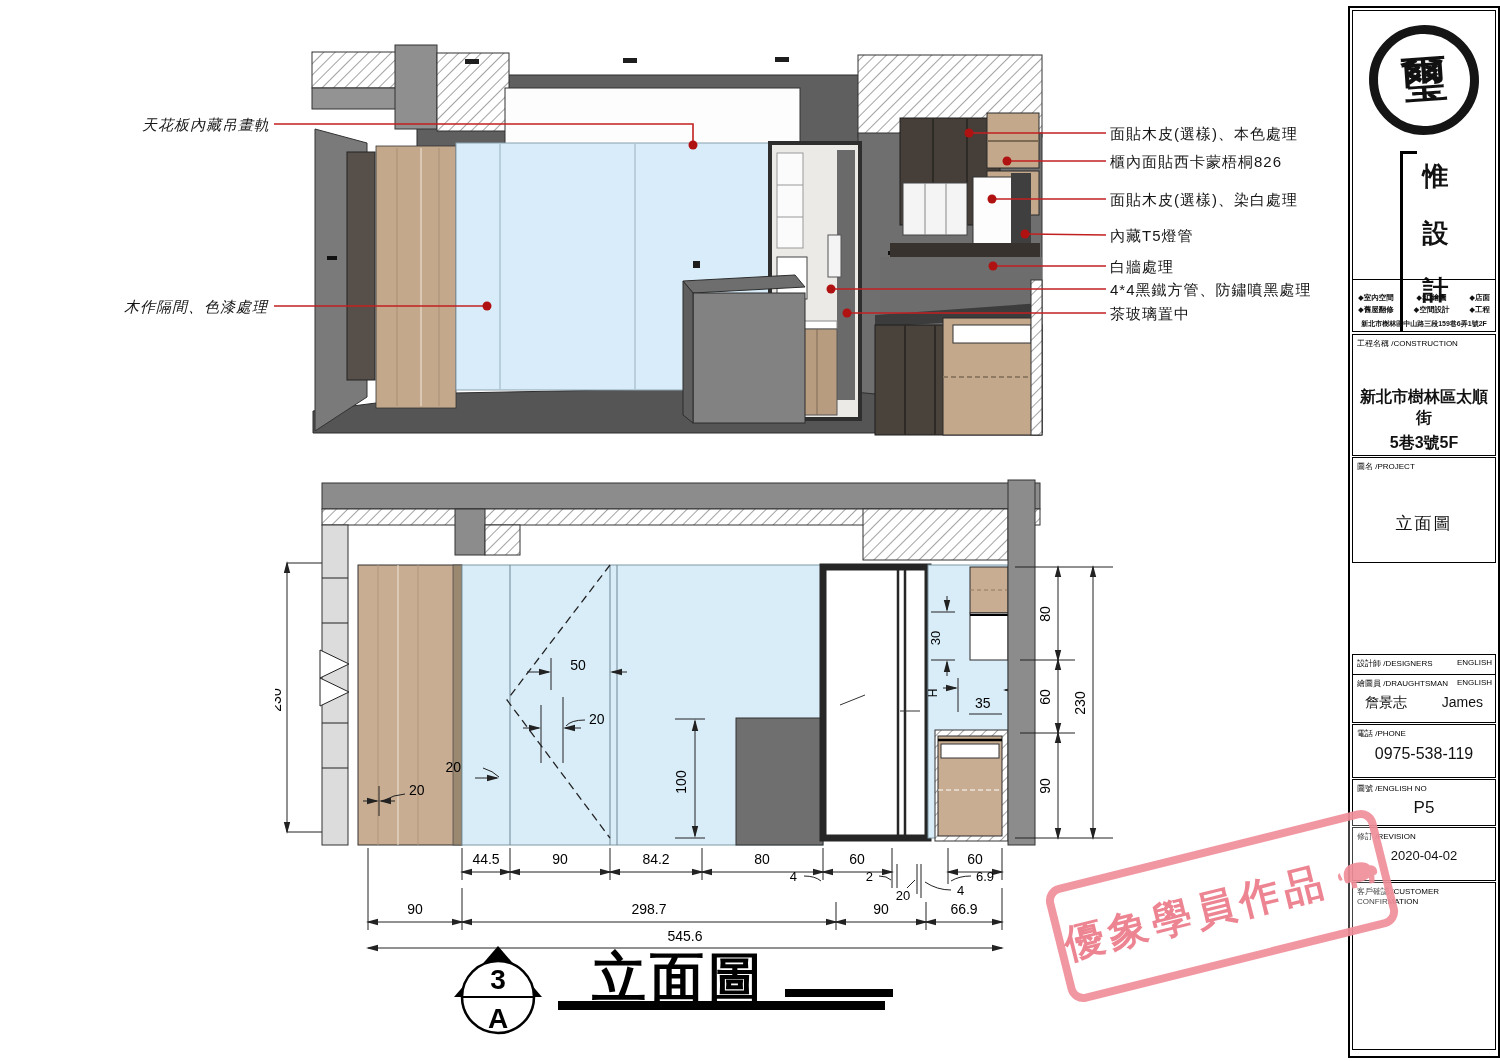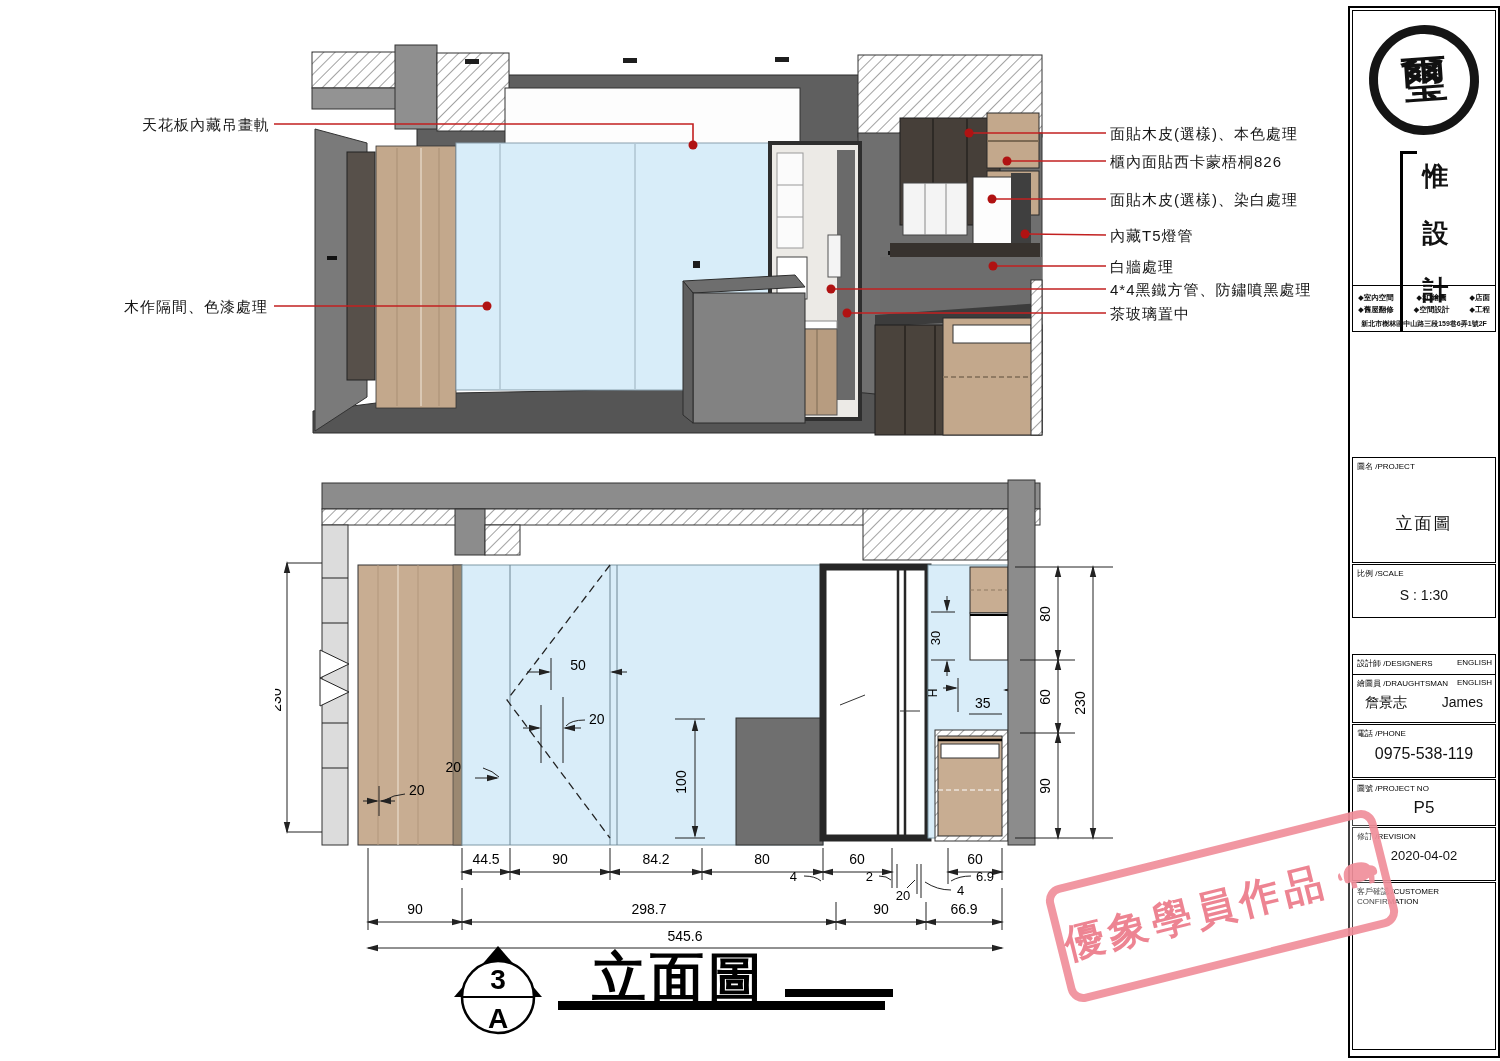--- a/index.html
+++ b/index.html
@@ -2,39 +2,39 @@
 <html><head>
 <meta charset="utf-8">
 <style>
   html,body{margin:0;padding:0;background:#fff;}
   #sheet{position:relative;width:1500px;height:1061px;background:#fff;overflow:hidden;
          font-family:"Liberation Sans","DejaVu Sans",sans-serif;color:#111;}
   .abs{position:absolute;}
   
   .ann{position:absolute;font-size:15px;letter-spacing:1px;color:#161616;white-space:nowrap;}
   .ann.r{text-align:left;}
-  .ann.l{text-align:right;}
+  .ann.l{text-align:right;font-style:italic;}
   
   #big-title{position:absolute;left:592px;top:942px;font-size:54px;font-weight:bold;letter-spacing:4px;color:#000;}
   .bar{position:absolute;background:#000;}
   
   #tblock{position:absolute;left:1348px;top:6px;width:148px;height:1048px;border:2px solid #000;background:#fff;}
   .sec{position:absolute;left:2px;right:2px;border:1px solid #000;background:#fff;overflow:hidden;}
   .sec-label{font-size:8px;padding:3px 3px 0 4px;color:#000;display:flex;justify-content:space-between;}
   .cen{text-align:center;}
   .seal-wrap{display:flex;justify-content:center;margin-top:14px;}
   .seal{width:92px;height:92px;border:9px solid #151515;border-radius:50%;display:flex;align-items:center;justify-content:center;
         font-size:46px;font-weight:bold;transform:rotate(-4deg);}
   .brand{display:flex;justify-content:center;margin-top:16px;}
   .bracket{border-left:3px solid #000;border-top:3px solid #000;border-bottom:3px solid #000;width:14px;height:190px;margin-right:6px;}
   .brand-col{display:flex;flex-direction:column;gap:22px;margin-top:8px;}
   .brand-col span{font-size:26px;font-weight:bold;}
   .svc{font-size:7.5px;display:flex;justify-content:space-between;padding:1px 5px;font-weight:bold;}
   .addr{font-size:7px;text-align:center;margin-top:3px;font-weight:bold;}
-  .svc-box{position:absolute;left:0;right:0;bottom:2px;border-top:1px solid #000;padding-top:6px;}
+  .svc-box{position:absolute;left:0;right:0;bottom:2px;border-top:1px solid #000;padding-top:12px;}
   
   #stamp{position:absolute;left:1052px;top:846px;width:324px;height:104px;transform:rotate(-14deg);
          border:8px solid rgba(240,140,152,.9);border-radius:16px;display:flex;align-items:center;justify-content:center;
          gap:8px;color:rgba(236,125,140,.95);background:rgba(255,255,255,0.25);}
   #stamp .stxt{font-size:40px;font-weight:bold;letter-spacing:5px;white-space:nowrap;}
   svg text{font-family:"Liberation Sans","DejaVu Sans",sans-serif;}
 </style>
 </head>
 <body>
 
@@ -365,34 +365,35 @@
         </div>
         <div class="svc">
           <span>◆舊屋翻修</span>
           <span>◆空間設計</span>
           <span>◆工程</span>
         </div>
         <div class="addr">新北市樹林區中山路三段159巷6弄1號2F</div>
       </div>
     </div>
 
+    <div class="sec" style="top:326px;height:120px">
+      <div class="sec-label">
+          <span>工程名稱 /CONSTRUCTION</span>
+        </div>
+      <div class="cen" style="font-size:16px;font-weight:bold;margin-top:38px">新北市樹林區太順街</div>
+      <div class="cen" style="font-size:16px;font-weight:bold;margin-top:4px">5巷3號5F</div>
+    </div>
 
     <div class="sec" style="top:449px;height:104px">
       <div class="sec-label">
           <span>圖名 /PROJECT</span>
         </div>
       <div class="cen" style="font-size:17px;margin-top:40px;letter-spacing:2px">立面圖</div>
     </div>
 
-    <div class="sec" style="top:556px;height:52px">
-      <div class="sec-label">
-          <span>比例 /SCALE</span>
-        </div>
-      <div class="cen" style="font-size:14px;margin-top:8px">S : 1:30</div>
-    </div>
 
     <div class="sec" style="top:646px;height:52px">
       <div class="sec-label">
         <span>設計師 /DESIGNERS</span>
         <span>ENGLISH</span>
       </div>
       <div style="display:flex;justify-content:space-between;padding:7px 12px 0 12px;font-size:14px">
         <span>詹景志</span>
         <span>James</span>
       </div>
@@ -411,21 +412,21 @@
 
     <div class="sec" style="top:716px;height:52px">
       <div class="sec-label">
           <span>電話 /PHONE</span>
         </div>
       <div class="cen" style="font-size:16px;margin-top:6px">0975-538-119</div>
     </div>
 
     <div class="sec" style="top:771px;height:45px">
       <div class="sec-label">
-          <span>圖號 /PROJECT NO</span>
+          <span>圖號 /ENGLISH NO</span>
         </div>
       <div class="cen" style="font-size:17px;margin-top:4px">P5</div>
     </div>
 
     <div class="sec" style="top:819px;height:52px">
       <div class="sec-label">
           <span>修訂 /REVISION</span>
         </div>
       <div class="cen" style="font-size:13px;margin-top:6px">2020-04-02</div>
     </div>

